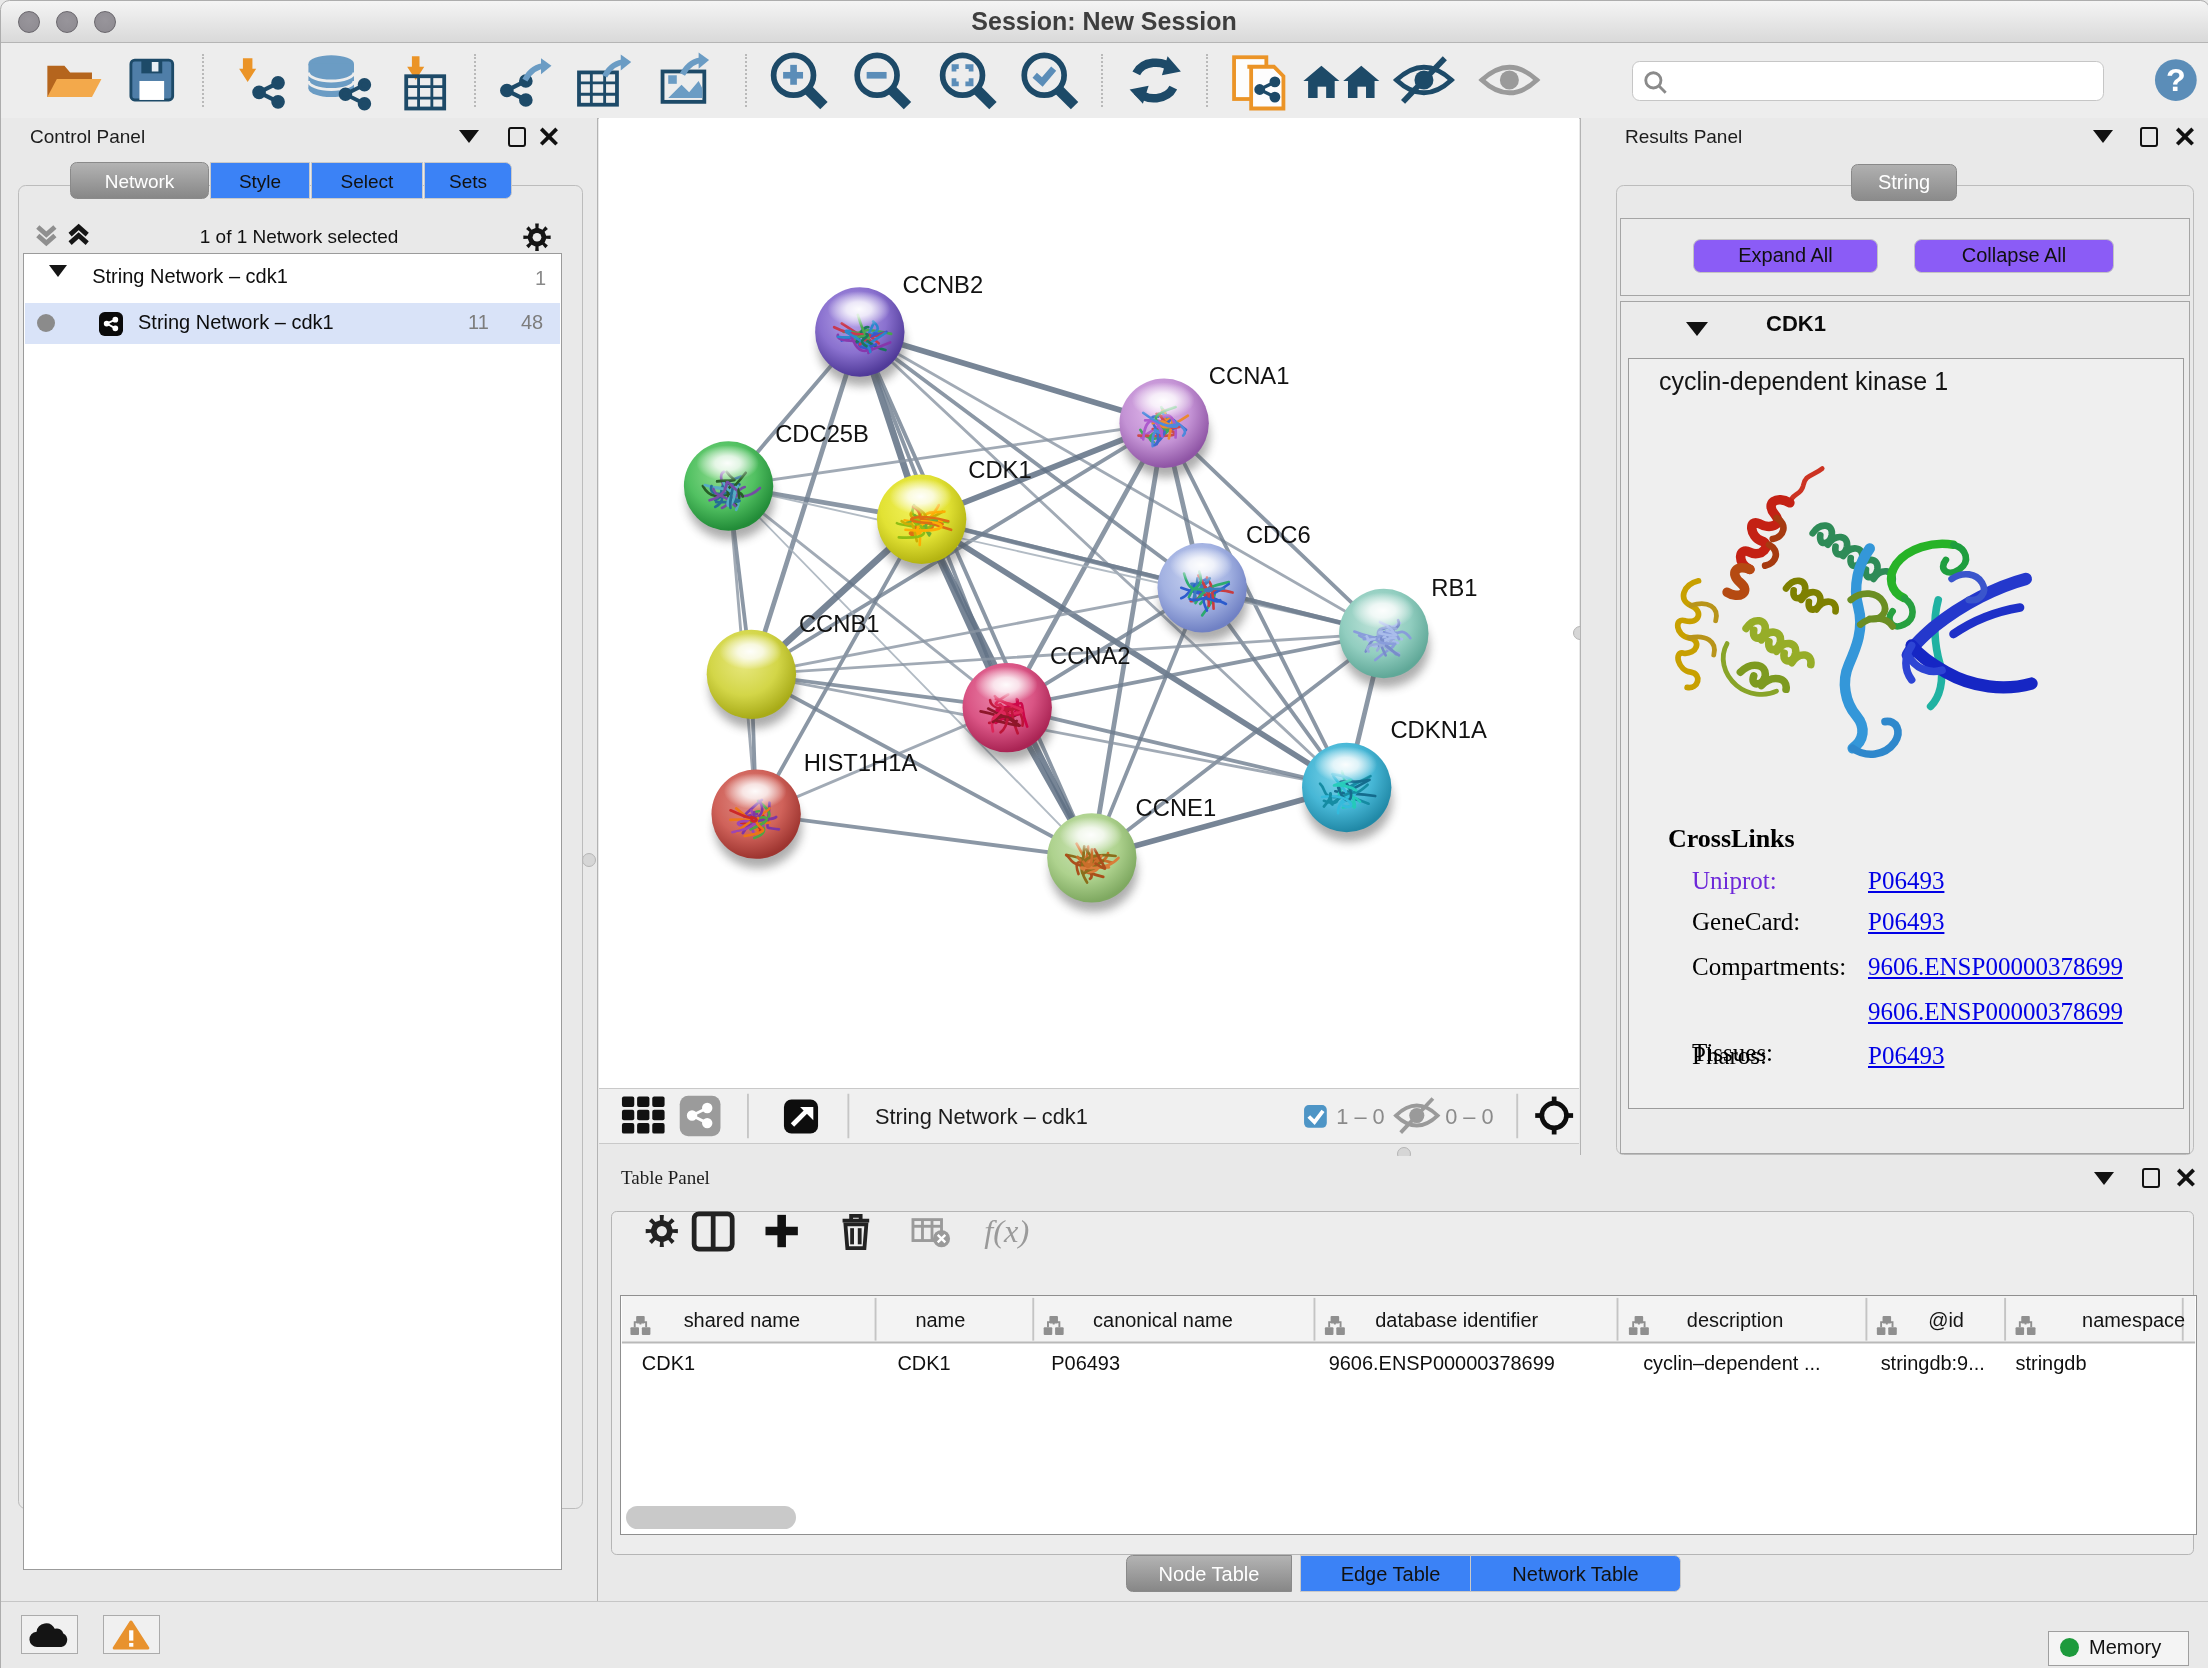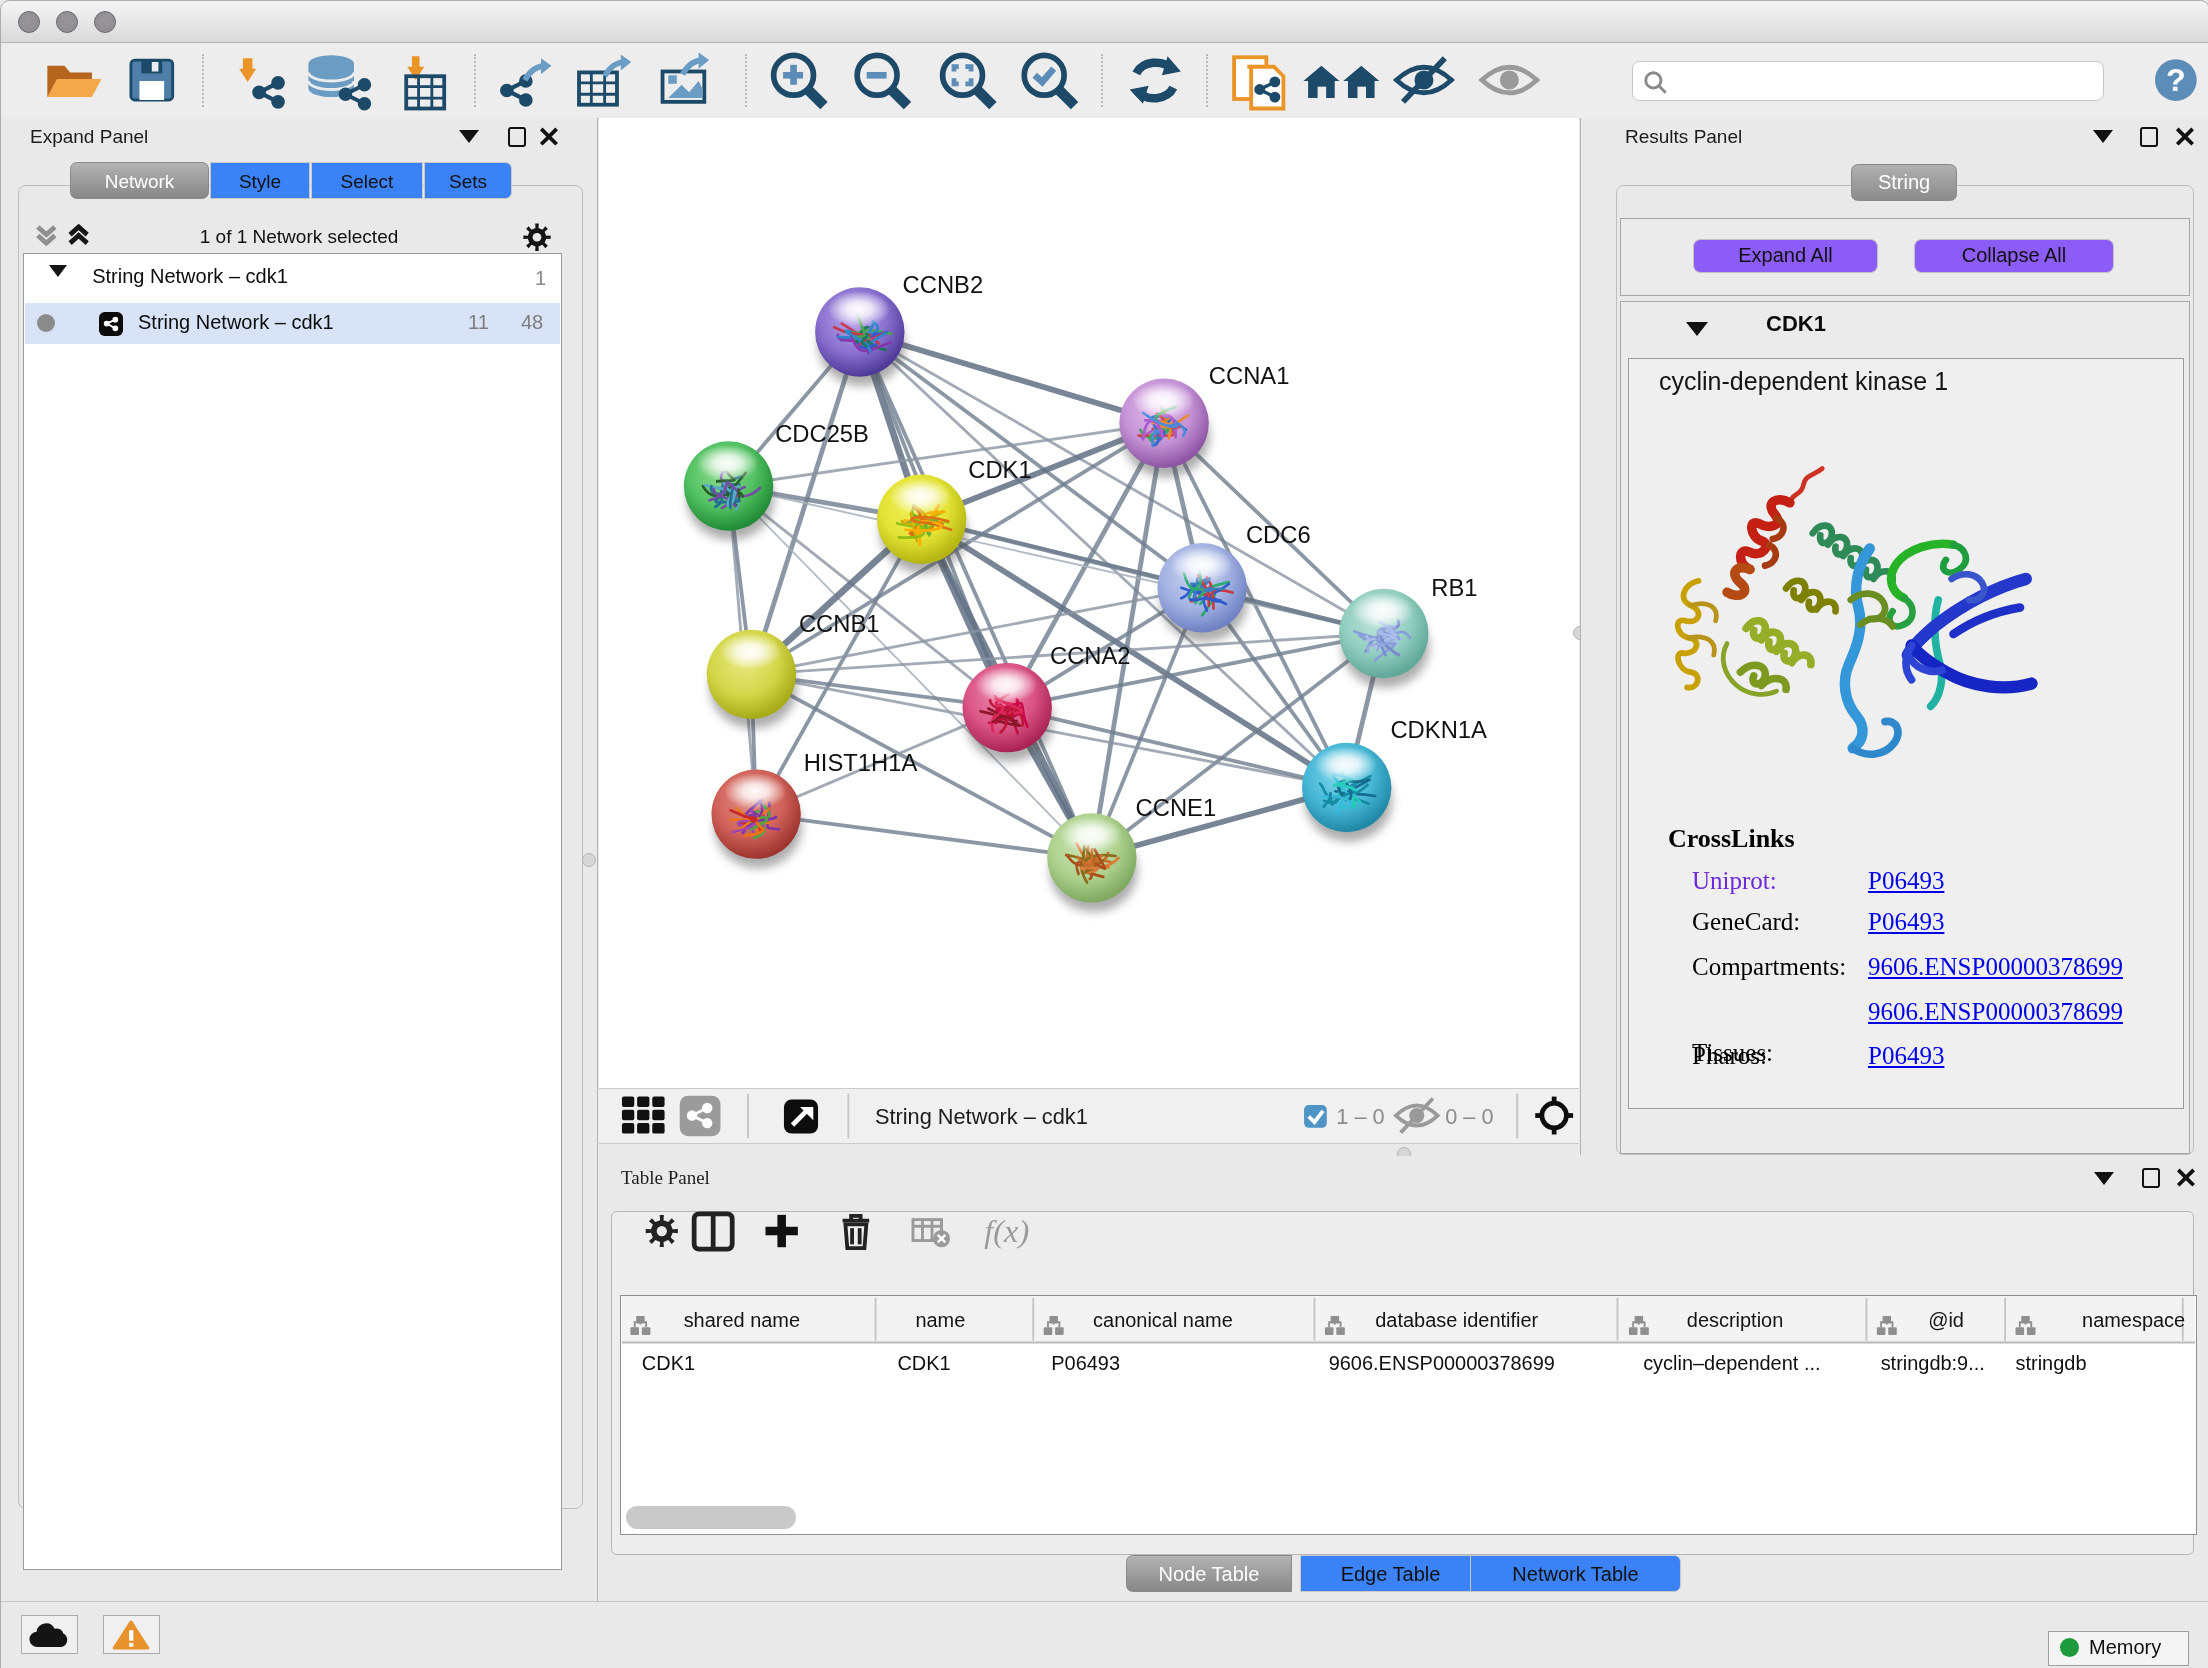--- a/index.html
+++ b/index.html
@@ -43,20 +43,21 @@
 .lnk{color:#0100e6;text-decoration:underline;}
 .serif{font-family:"Liberation Serif",serif;}
 </style>
 </head>
 <body>
 
 <div id="titlebar" class="abs">
   <div class="abs tlight" style="left:18px;"></div>
   <div class="abs tlight" style="left:56px;"></div>
   <div class="abs tlight" style="left:94px;"></div>
+  <div id="wtitle" class="abs nw">Session: New Session</div>
 </div>
 
 <div id="toolbar" class="abs">
   <svg class="abs" style="left:0;top:0;" width="2208" height="75" viewBox="0 0 2322 79">
       <path d="M48 24 L66 24 L72 31 L95 31 L95 57 L48 57 Z" fill="#b5651d"></path>
       <path d="M95 57 L48 57 L58 38 L105 38 Z" fill="#f3a94b"></path>
       <g>
         <rect x="136" y="18" width="44" height="42" rx="4" fill="#4f7ea8" stroke="#1d4a68" stroke-width="3"></rect>
         <rect x="147" y="18" width="22" height="14" fill="#1d4a68"></rect>
         <rect x="158" y="20" width="7" height="10" fill="#e8eef4"></rect>
@@ -163,21 +164,21 @@
   <div class="abs tsep" style="left:1206px;"></div>
   <div id="searchbox" class="abs">
       <svg class="abs" style="left:7.6px;top:5.7px;" width="28.5" height="28.5" viewBox="0 0 30 30">
         <circle cx="13" cy="13" r="8" fill="none" stroke="#8a8a8a" stroke-width="3"></circle>
         <line x1="19" y1="19" x2="26" y2="26" stroke="#8a8a8a" stroke-width="3"></line>
       </svg>
     </div>
 </div>
 
 <div id="cpanel" class="abs" style="left:0;top:118px;width:598px;height:1483px;background:#e9e9e9;border-right:1px solid #b3b3b3;box-sizing:border-box;">
-  <div class="abs ptitle nw" style="left:30px;top:7.6px;">Expand Panel</div>
+  <div class="abs ptitle nw" style="left:30px;top:7.6px;">Control Panel</div>
   <div class="abs wc-tri" style="left:459px;top:12.4px;"></div>
   <div class="abs wc-box" style="left:508px;top:8.6px;"></div>
   <div class="abs wc-x" style="left:537px;top:8.6px;">✕</div>
 
   <div class="abs pane" style="left:18px;top:67px;width:563px;height:1322px;"></div>
   <div class="abs tab tabsel" style="left:70px;top:44px;width:139px;height:37px;line-height:37px;border-radius:6.7px;">Network</div>
   <div class="abs tab" style="left:210px;top:44px;width:100px;height:37px;line-height:37px;">Style</div>
   <div class="abs tab" style="left:311px;top:44px;width:112px;height:37px;line-height:37px;">Select</div>
   <div class="abs tab" style="left:424px;top:44px;width:88px;height:37px;line-height:37px;border-radius:0 6.7px 6.7px 0;">Sets</div>
 

